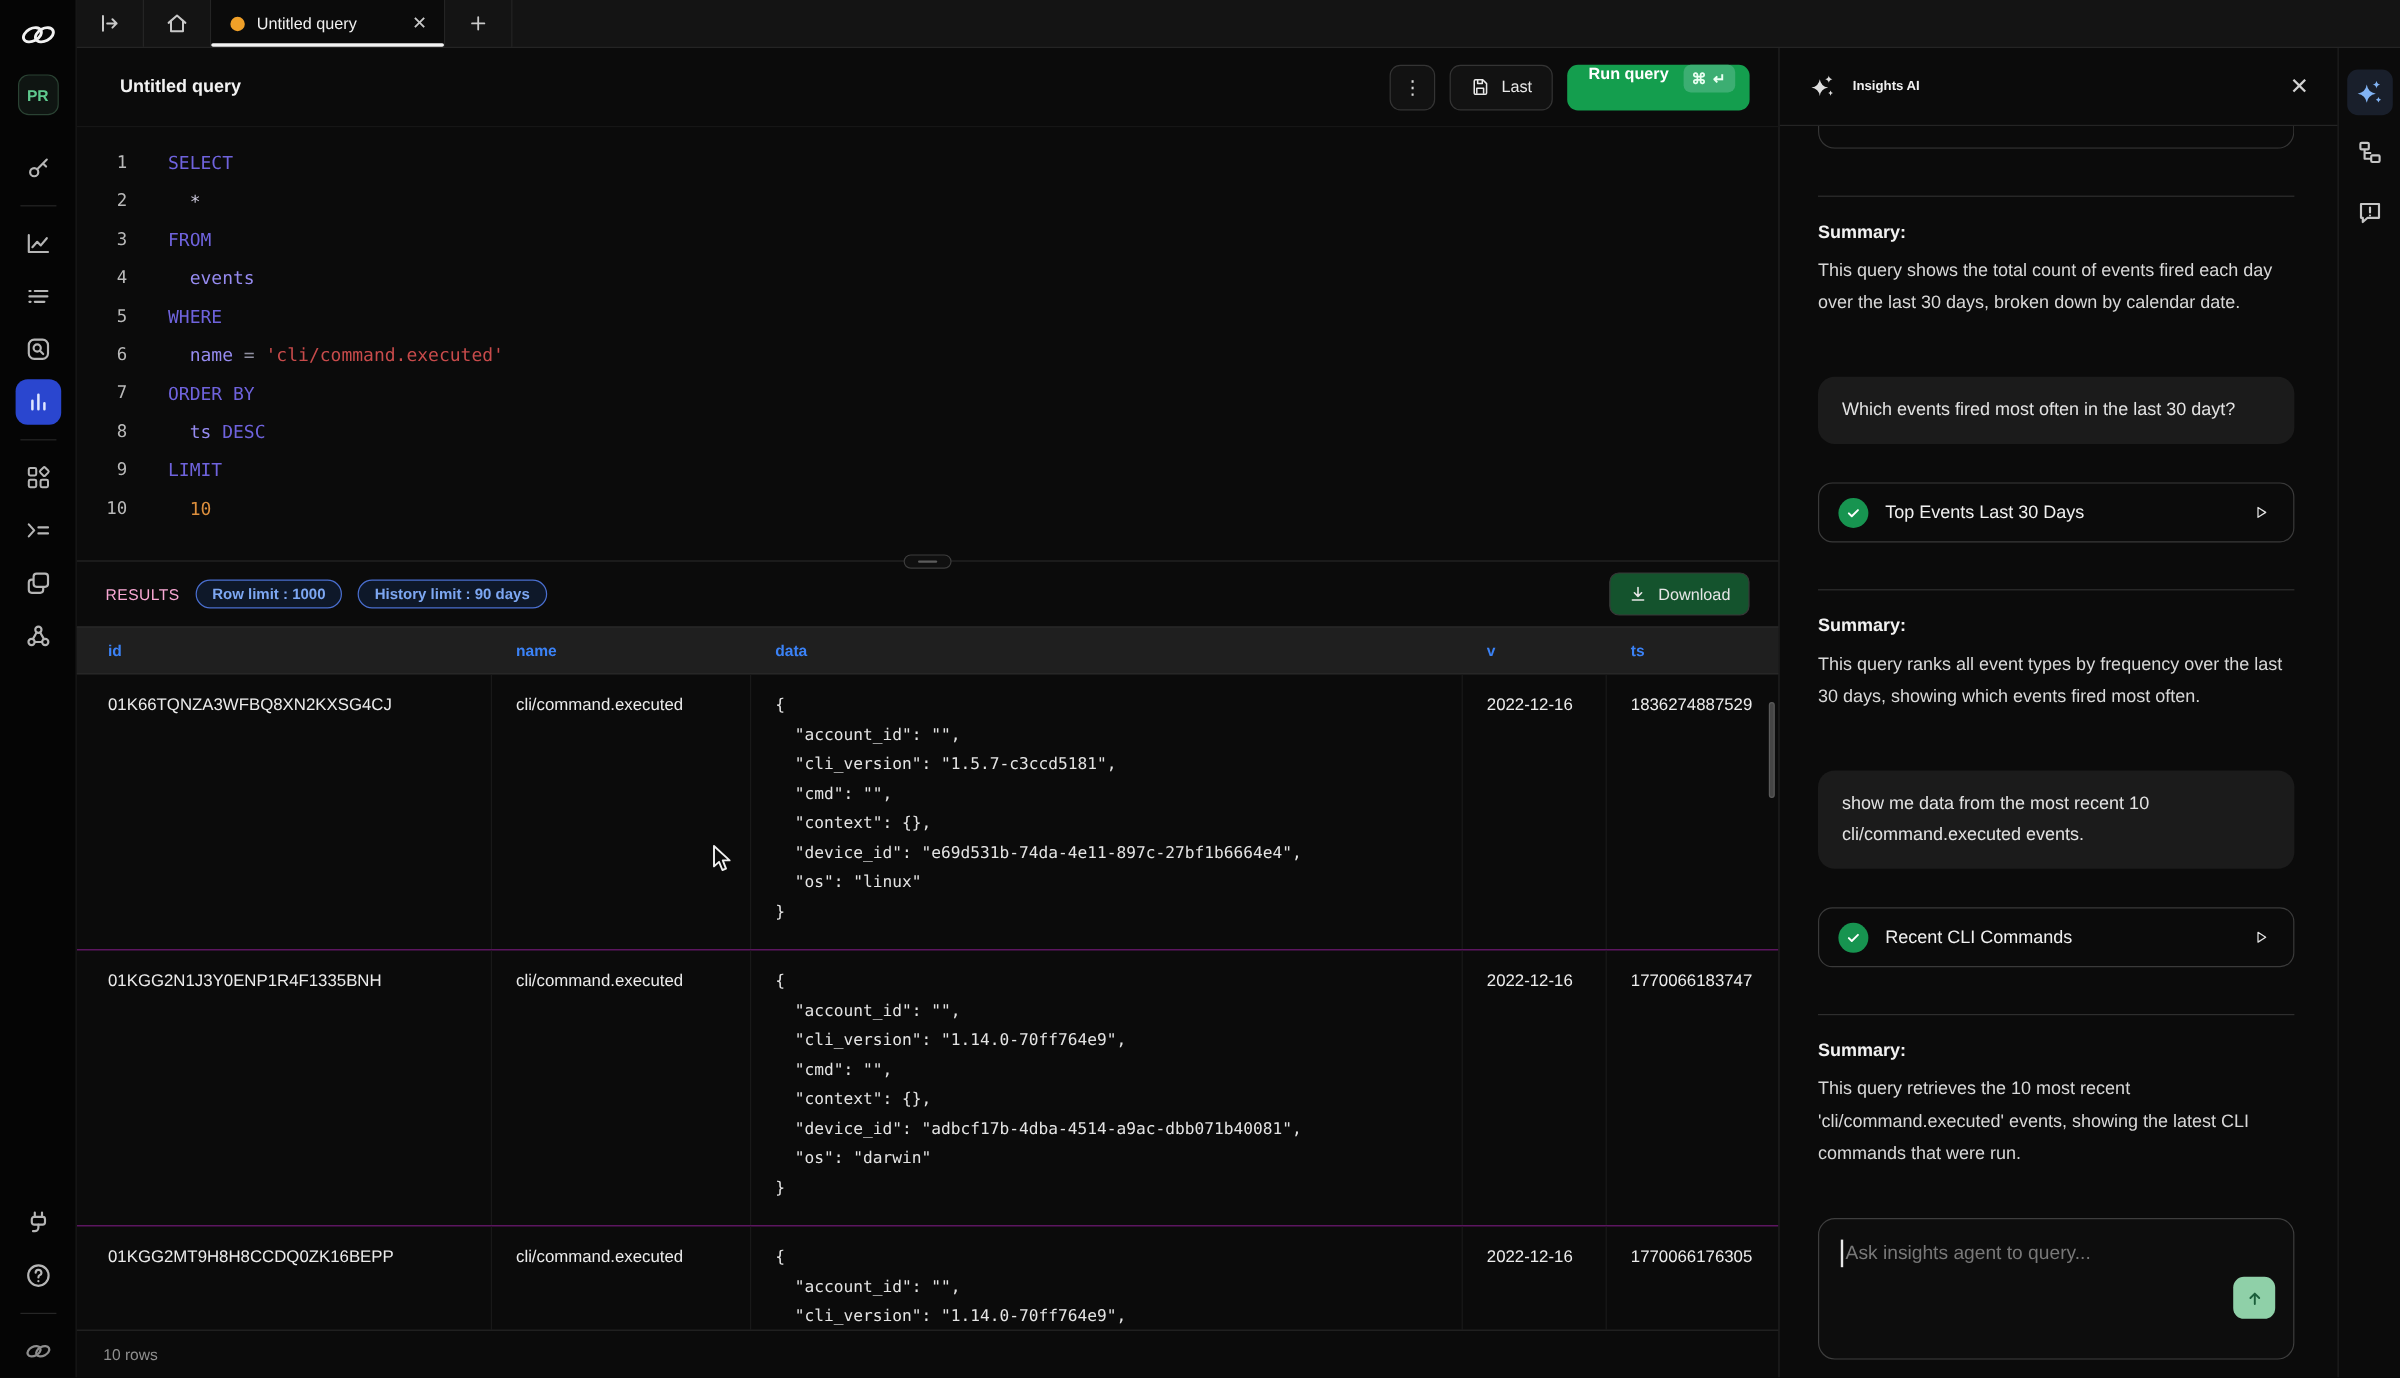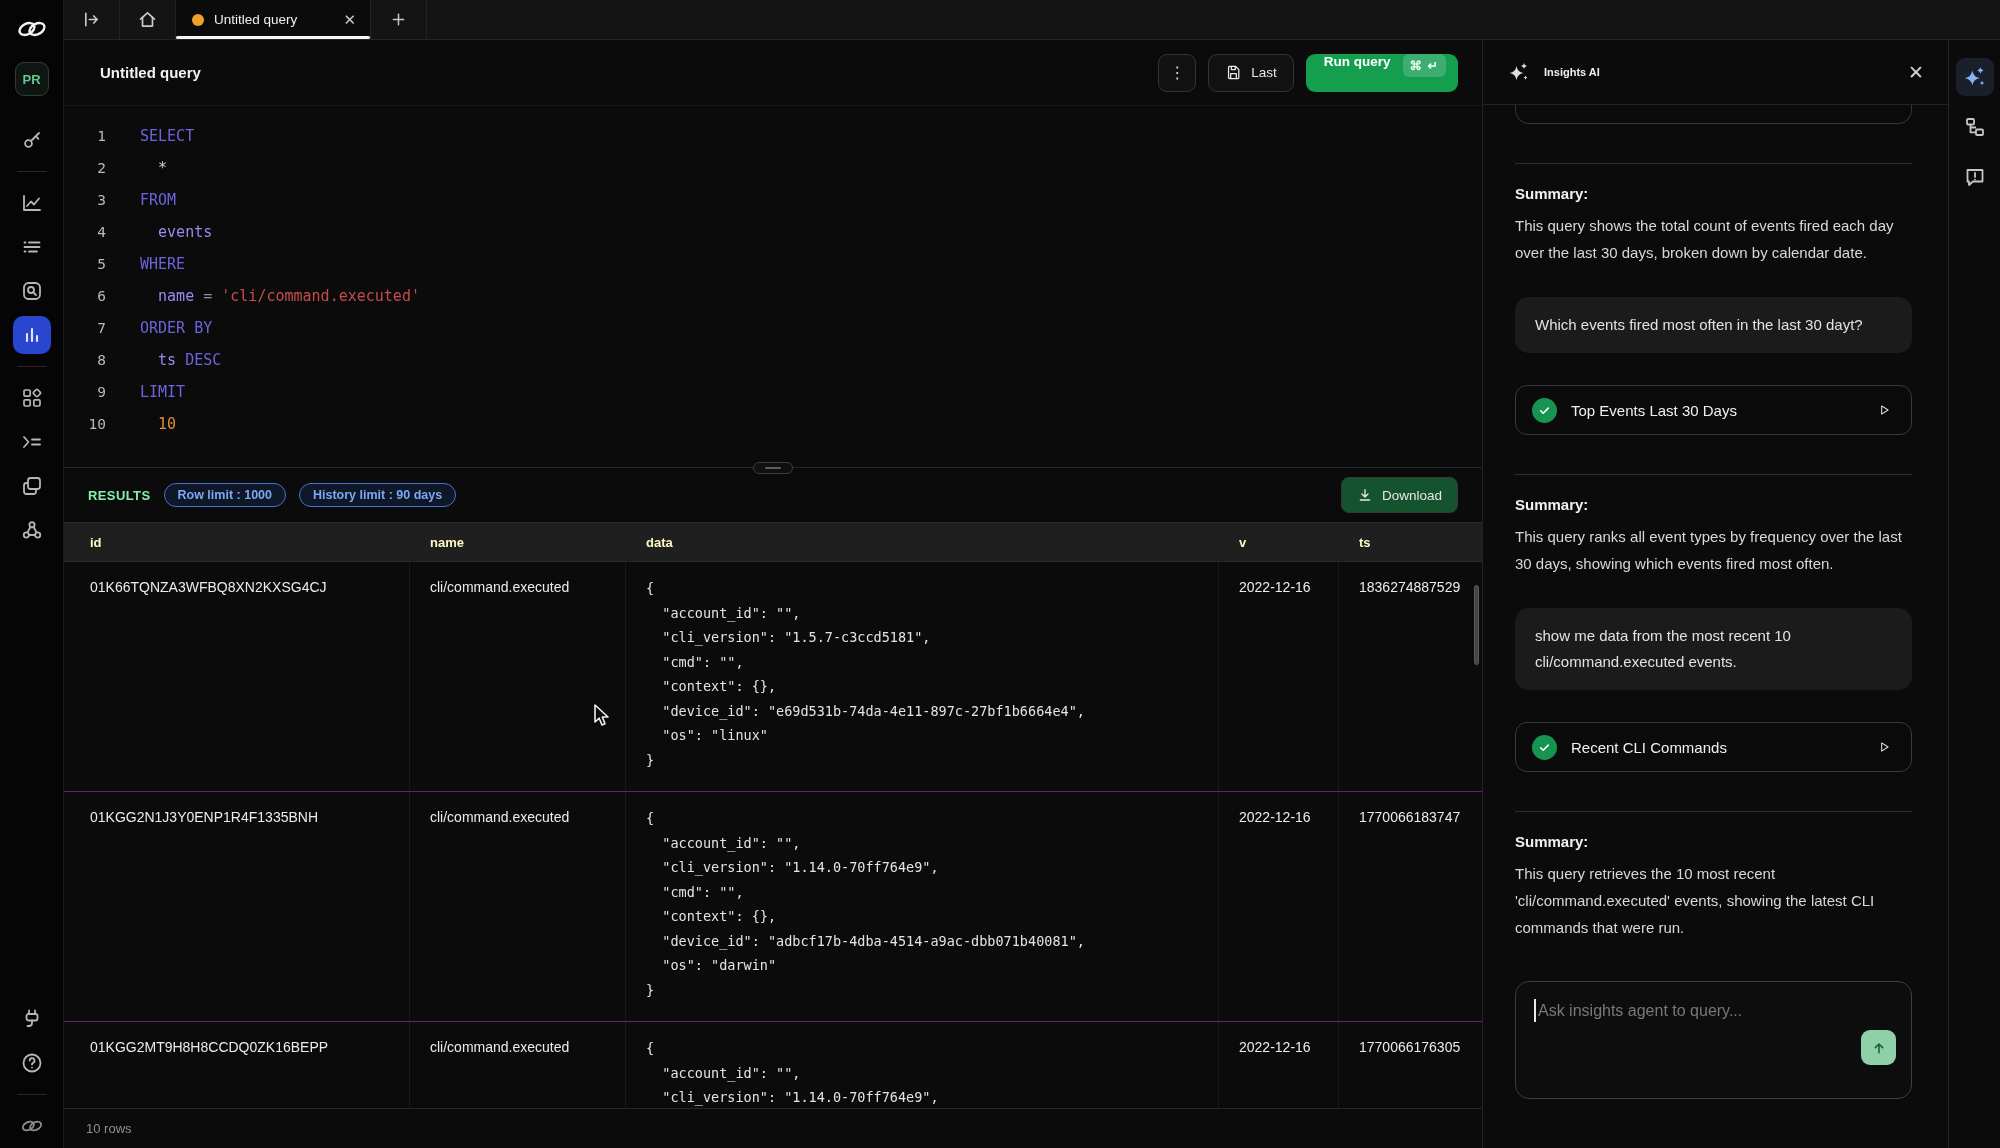--- a/index.html
+++ b/index.html
@@ -47,26 +47,26 @@
   .sql-num { width:56px; text-align:right; padding-right:14px; color:#b9b9b9; flex-shrink:0; font-size:14.5px; }
   .sql-code { white-space:pre; padding-left:20px; }
   .tk-kw { color:#6f63dd; } .tk-id { color:#968bf0; } .tk-op { color:#8f8fa0; }
   .tk-str { color:#c84b4b; } .tk-num { color:#dd8f3d; } .tk-plain { color:#cfccdf; }
 
   .split { position:relative; height:0; border-top:1px solid #262626; flex-shrink:0; }
   .split-pill { position:absolute; left:50%; top:-6px; transform:translateX(-50%); width:40px; height:12px; background:#101010; border:1px solid #3c3c3c; border-radius:7px; display:flex; align-items:center; justify-content:center; cursor:row-resize; }
   .split-pill::after { content:""; width:16px; height:2px; background:#5c5c5c; border-radius:1px; }
 
   .results-bar { height:54px; display:flex; align-items:center; gap:13px; padding:0 24px 0 24px; flex-shrink:0; }
-  .results-label { font-size:13px; font-weight:700; letter-spacing:.4px; color:#86efac; }
+  .results-label { font-size:13px; font-weight:400; letter-spacing:.4px; color:#f9a8d4; }
   .limit-badge { border:1.5px solid #4a6fd0; color:#7da7f2; background:#0e1829; border-radius:999px; padding:4px 13px; font-size:12.5px; font-weight:700; cursor:pointer; }
   .btn-download { margin-left:auto; height:36px; border:1px solid #383838; border-radius:8px; background:#14532d; color:#e6e6e6; font-size:13.5px; display:flex; align-items:center; gap:9px; padding:0 15px; cursor:pointer; }
 
   .thead { display:grid; grid-template-columns:346px 216px 593px 120px 1fr; height:40px; background:#1f1f1f; border-top:1px solid #2a2a2a; border-bottom:1px solid #2a2a2a; align-items:center; flex-shrink:0; }
-  .th { font-size:13px; font-weight:700; color:#fef9c3; padding-left:20px; }
+  .th { font-size:13px; font-weight:700; color:#3b82f6; padding-left:20px; }
   .th:first-child { padding-left:26px; }
   .tbody { flex:1; overflow:hidden; }
   .trow { display:grid; grid-template-columns:346px 216px 593px 120px 1fr; border-bottom:1px solid #701a75; height:230px; overflow:hidden; }
   .trow:last-child { height:auto; border-bottom:none; }
   .td { padding:17px 6px 0 20px; font-size:14px; color:#ececec; border-right:1px solid #191919; overflow:hidden; white-space:nowrap; }
   .td:first-child { padding-left:26px; }
   .td:last-child { border-right:none; }
   .td-json { font-family:"DejaVu Sans Mono",monospace; font-size:13.5px; line-height:24.5px; color:#e4e4e4; white-space:pre; padding-top:14px; }
   .table-footer { height:40px; border-top:1px solid #262626; display:flex; align-items:center; padding-left:22px; font-size:13px; color:#8f8f8f; flex-shrink:0; }
   .vscroll { position:absolute; right:3px; top:545px; width:5px; height:80px; background:#454545; border:1px solid #5a5a5a; border-radius:3px; cursor:pointer; }
@@ -74,21 +74,21 @@
   
   .insights { width:466px; flex-shrink:0; background:#0b0b0b; border-right:1px solid #242424; display:flex; flex-direction:column; }
   .ins-header { height:65px; border-bottom:1px solid #242424; display:flex; align-items:center; gap:13px; padding:0 24px; flex-shrink:0; }
   .ins-title { font-size:11px; font-weight:700; color:#f0f0f0; }
   .ins-close { margin-left:auto; color:#d2d2d2; font-size:19px; line-height:1; cursor:pointer; }
   .chat { flex:1; overflow:hidden; padding:0 36px 0 32px; display:flex; flex-direction:column; }
   .partial-card { height:19px; border:1px solid #353535; border-top:none; border-radius:0 0 14px 14px; flex-shrink:0; }
   .chat-div { height:1px; background:#2e2e2e; margin:39px 0 21px; flex-shrink:0; }
   .sum-label { font-size:15px; font-weight:700; color:#f2f2f2; margin-bottom:10px; }
   .sum-text { font-size:15px; line-height:27px; color:#d8d8d8; }
-  .user-bubble { background:#1b1b1b; border-radius:14px; padding:15px 20px; margin-top:31px; font-size:15px; line-height:26px; color:#e2e2e2; }
+  .user-bubble { background:#1b1b1b; border-radius:14px; padding:15px 20px; margin-top:48px; font-size:15px; line-height:26px; color:#e2e2e2; }
   .action-card { margin-top:32px; border:1px solid #3a3a3a; border-radius:12px; height:50px; display:flex; align-items:center; gap:14px; padding:0 20px 0 16px; cursor:pointer; flex-shrink:0; }
   .check-circle { width:25px; height:25px; border-radius:50%; background:#179450; display:flex; align-items:center; justify-content:center; flex-shrink:0; }
   .card-label { font-size:15px; color:#f0f0f0; }
   .card-play { margin-left:auto; color:#e2e2e2; }
   .ask-box { margin:40px 0 0; border:1px solid #3e3e3e; border-radius:14px; background:#0d0d0d; min-height:118px; padding:17px 18px; position:relative; flex-shrink:0; cursor:text; }
   .ask-line { display:flex; align-items:center; }
   .caret { width:2px; height:23px; background:#e8e8e8; margin-right:2px; }
   .ask-placeholder { font-size:16px; color:#787878; }
   .ask-send { position:absolute; right:15px; top:48px; width:35px; height:35px; border-radius:9px; background:#8fd0a8; border:none; display:flex; align-items:center; justify-content:center; color:#1b5e3b; cursor:pointer; }
 

